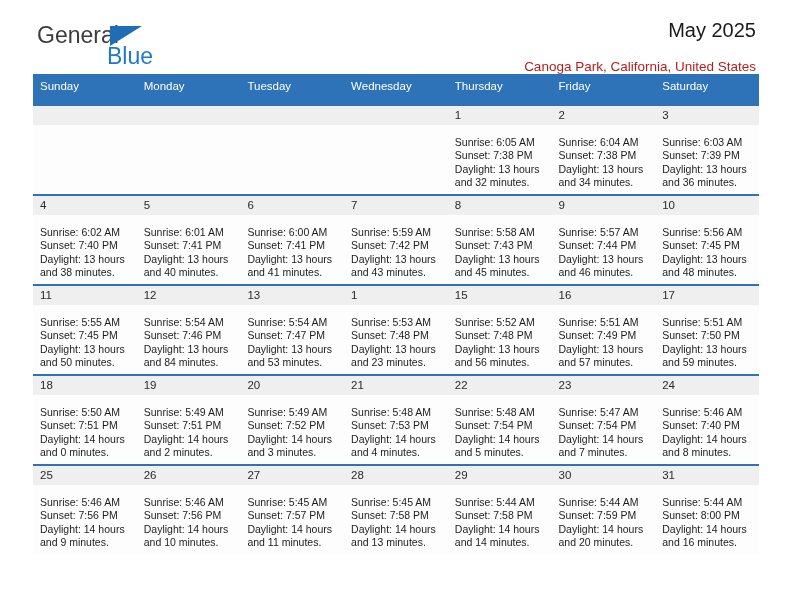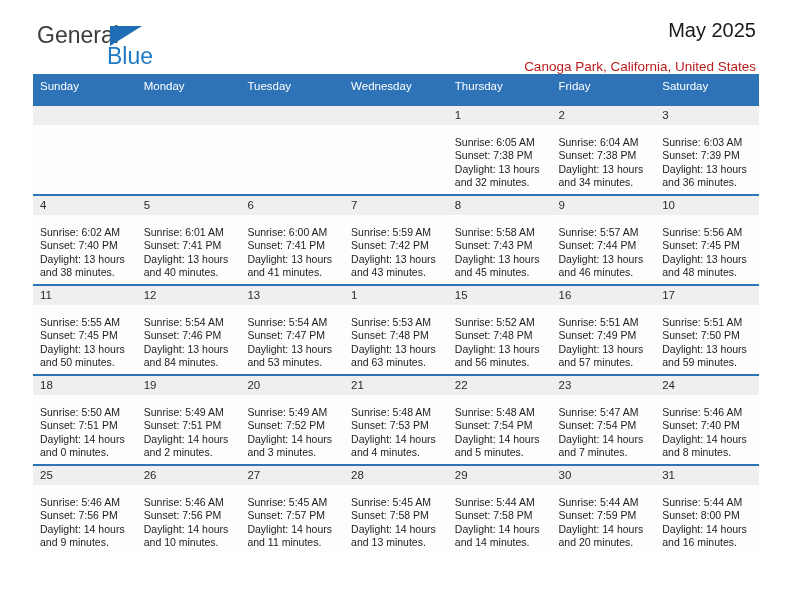--- a/index.html
+++ b/index.html
@@ -327,21 +327,21 @@
               </div>
             </div>
           </td>
           <td>
             <div class="cell-inner">
               <div class="daynum-band">1</div>
               <div class="cell-body">
                 <div>Sunrise: 5:53 AM</div>
                 <div>Sunset: 7:48 PM</div>
                 <div>Daylight: 13 hours</div>
-                <div>and 63 minutes.</div>
+                <div>and 23 minutes.</div>
               </div>
             </div>
           </td>
           <td>
             <div class="cell-inner">
               <div class="daynum-band">15</div>
               <div class="cell-body">
                 <div>Sunrise: 5:52 AM</div>
                 <div>Sunset: 7:48 PM</div>
                 <div>Daylight: 13 hours</div>

